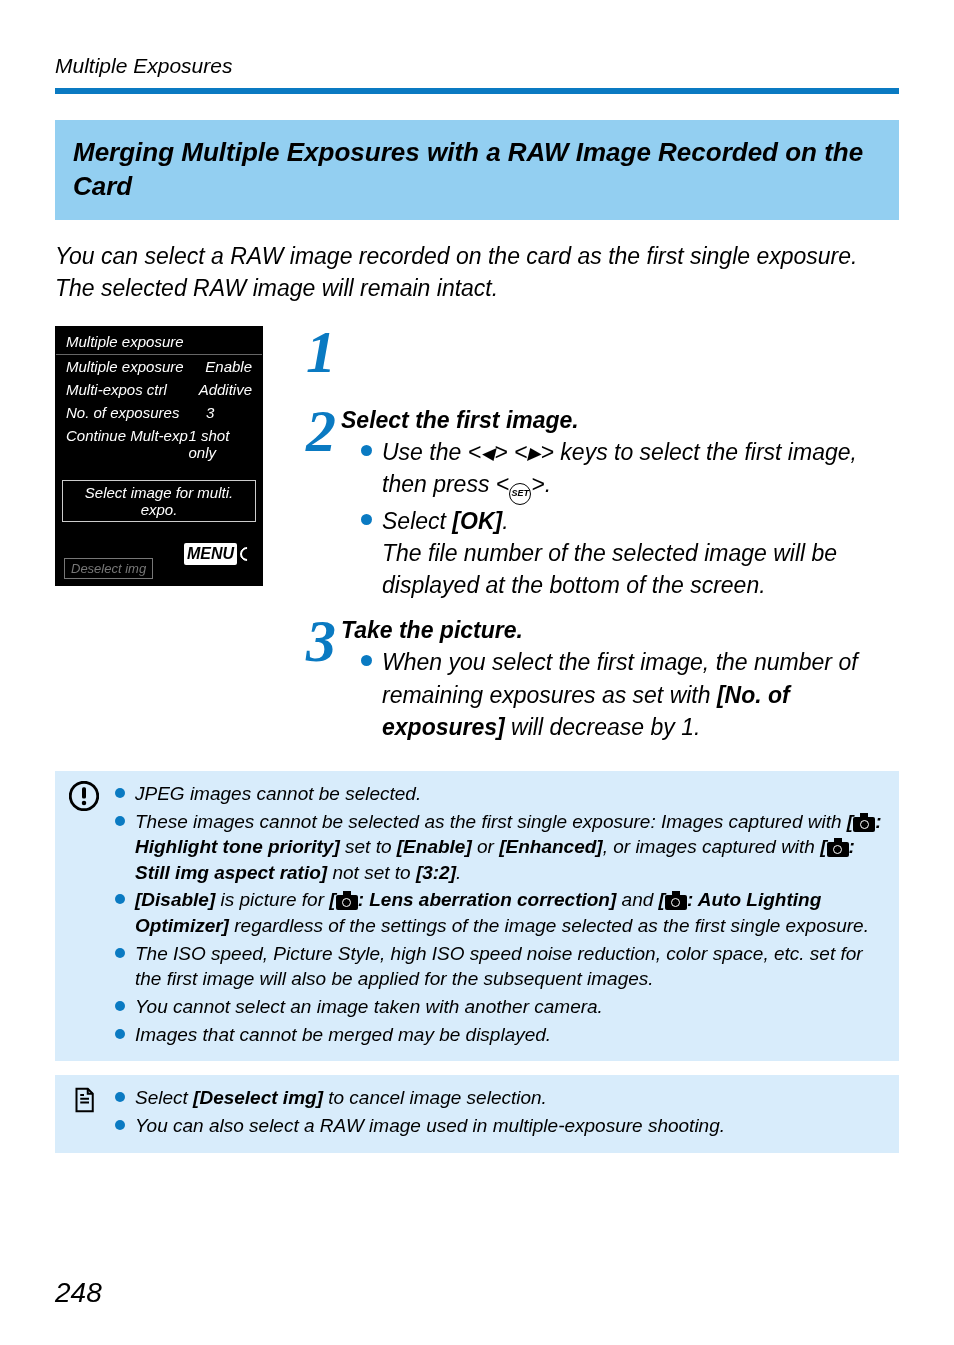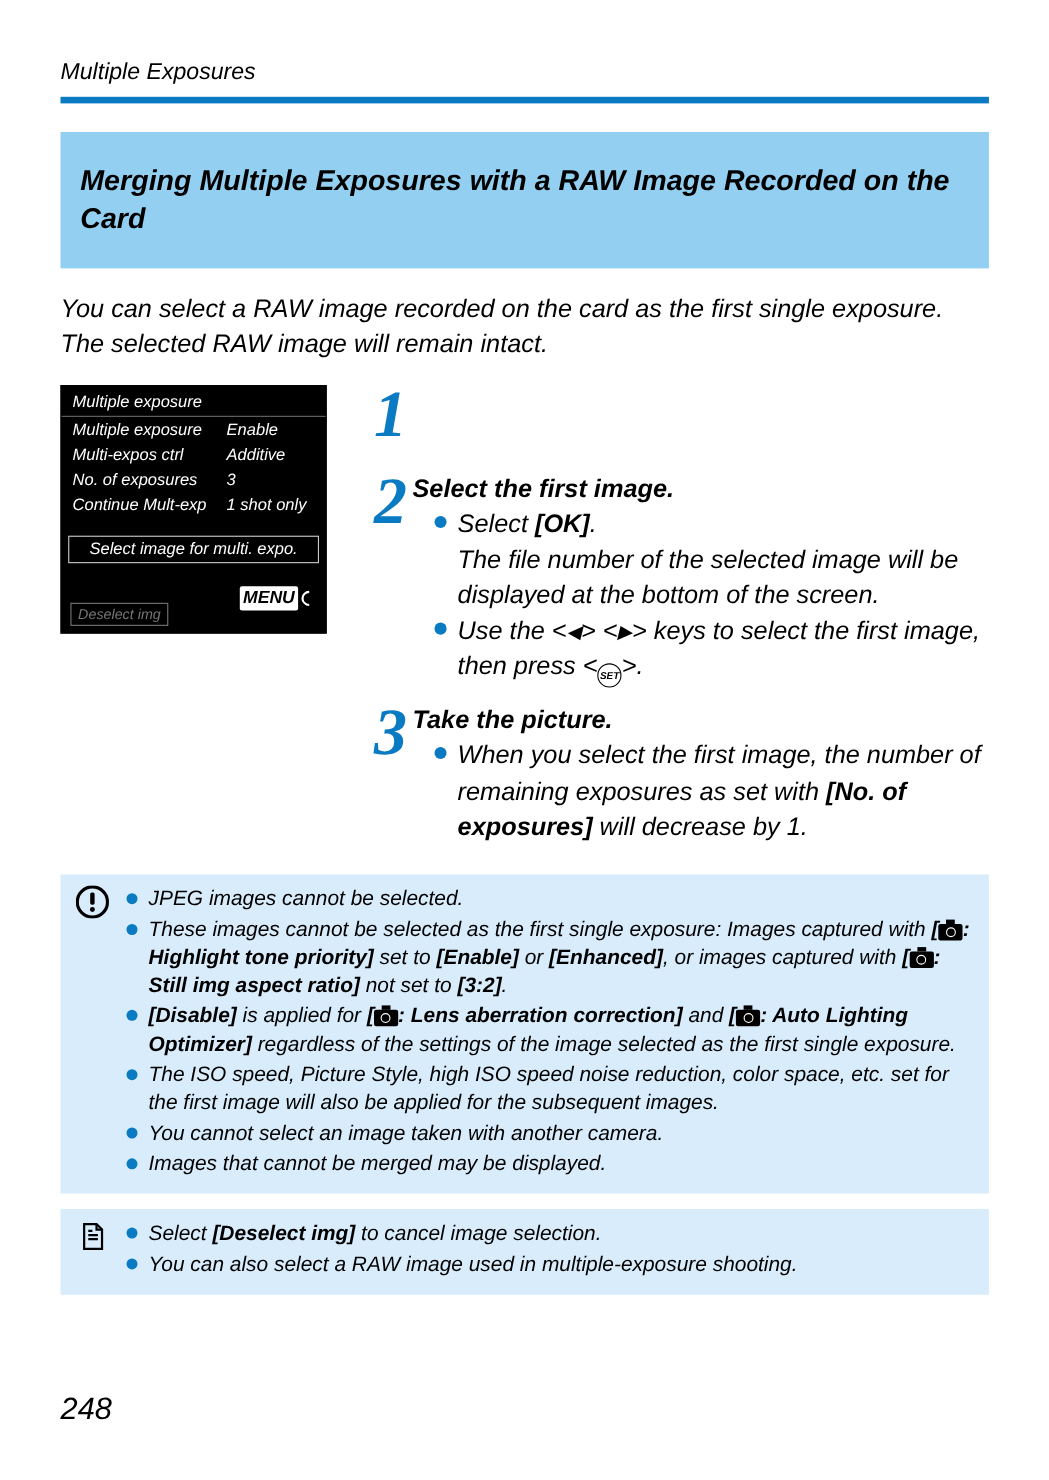--- a/index.html
+++ b/index.html
@@ -23,36 +23,36 @@
   }
   .header-rule {
     height: 6px;
     background: #0a7ac2;
     margin-bottom: 26px;
   }
   .section-title {
     background: #93cff1;
     font-size: 26px;
     font-weight: bold;
-    padding: 28px 18px;
+    padding: 16px 18px;
     line-height: 1.3;
     margin-bottom: 20px;
   }
   .intro {
     font-size: 23px;
     line-height: 1.4;
     margin-bottom: 22px;
   }
   .columns {
     display: flex;
     align-items: flex-start;
     gap: 40px;
   }
   .menu-shot {
-    width: 242px;
+    width: 208px;
     background: #000;
     color: #fff;
     font-size: 15px;
     border: 1px solid #000;
   }
   .menu-shot .title {
     padding: 6px 10px 4px 10px;
   }
   .menu-shot hr {
     border: none;
@@ -202,21 +202,21 @@
     border-radius:50%;
     align-items:center;
     justify-content:center;
     font-size:9px;
     font-weight:bold;
     vertical-align:-4px;
     line-height:1;
   }
   .page-number {
     position: absolute;
-    bottom: 48px;
+    bottom: 36px;
     left: 55px;
     font-size: 28px;
   }
   .caution-icon svg, .doc-icon svg {
     width:30px; height:30px;
   }
 </style>
 </head>
 <body>
 
@@ -264,27 +264,27 @@
         <div class="step-num">1</div>
       </div>
 
       <div class="step" style="margin-top:30px;">
         <div class="step-num">2</div>
         <div class="step-body">
           <div class="step-h">Select the first image.</div>
           <div class="bullets">
             <div class="bul">
               <div>
-                <span>Select </span><b>[OK]</b><span>.</span><br>
-                <span>The file number of the selected image will be displayed at the bottom of the screen.</span>
+                <span>Use the &lt;</span><span class="key-icon">◀</span><span>&gt; &lt;</span><span class="key-icon">▶</span><span>&gt; keys to select the first image, then press &lt;</span><span class="set-icon">SET</span><span>&gt;.</span>
               </div>
             </div>
             <div class="bul">
               <div>
-                <span>Use the &lt;</span><span class="key-icon">◀</span><span>&gt; &lt;</span><span class="key-icon">▶</span><span>&gt; keys to select the first image, then press &lt;</span><span class="set-icon">SET</span><span>&gt;.</span>
+                <span>Select </span><b>[OK]</b><span>.</span><br>
+                <span>The file number of the selected image will be displayed at the bottom of the screen.</span>
               </div>
             </div>
           </div>
         </div>
       </div>
 
       <div class="step">
         <div class="step-num">3</div>
         <div class="step-body">
           <div class="step-h">Take the picture.</div>
@@ -314,21 +314,21 @@
       <div class="bul small">
           <div>JPEG images cannot be selected.</div>
         </div>
       <div class="bul small">
           <div>
         <span>These images cannot be selected as the first single exposure: Images captured with </span><b><span>[</span><span class="camera-inline"></span><span>: Highlight tone priority]</span></b><span> set to </span><b>[Enable]</b><span> or </span><b>[Enhanced]</b><span>, or images captured with </span><b><span>[</span><span class="camera-inline"></span><span>: Still img aspect ratio]</span></b><span> not set to </span><b>[3:2]</b><span>.</span>
       </div>
         </div>
       <div class="bul small">
           <div>
-        <b>[Disable]</b><span> is applied for </span><b><span>[</span><span class="camera-inline"></span><span>: Lens aberration correction]</span></b><span> and </span><b><span>[</span><span class="camera-inline"></span><span>: Auto Lighting Optimizer]</span></b><span> regardless of the settings of the image selected as the first single exposure.</span>
+        <b>[Disable]</b><span> is picture for </span><b><span>[</span><span class="camera-inline"></span><span>: Lens aberration correction]</span></b><span> and </span><b><span>[</span><span class="camera-inline"></span><span>: Auto Lighting Optimizer]</span></b><span> regardless of the settings of the image selected as the first single exposure.</span>
       </div>
         </div>
       <div class="bul small">
           <div>The ISO speed, Picture Style, high ISO speed noise reduction, color space, etc. set for the first image will also be applied for the subsequent images.</div>
         </div>
       <div class="bul small">
           <div>You cannot select an image taken with another camera.</div>
         </div>
       <div class="bul small">
           <div>Images that cannot be merged may be displayed.</div>

